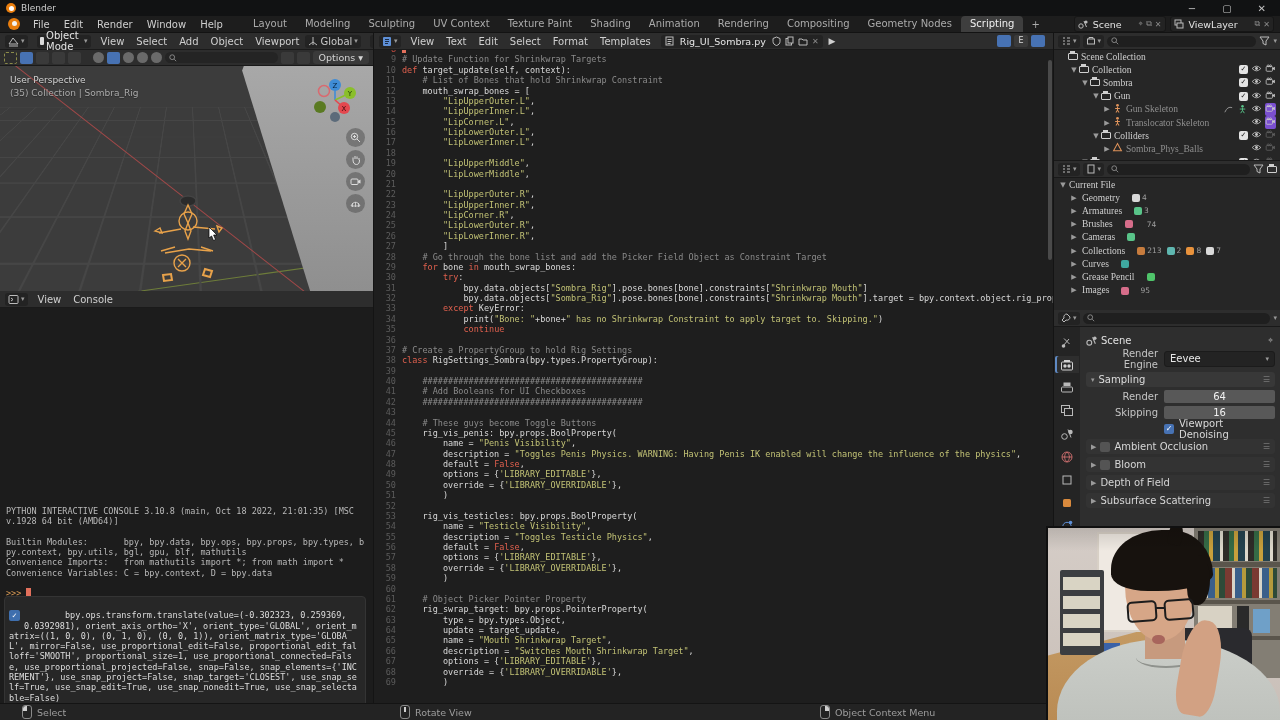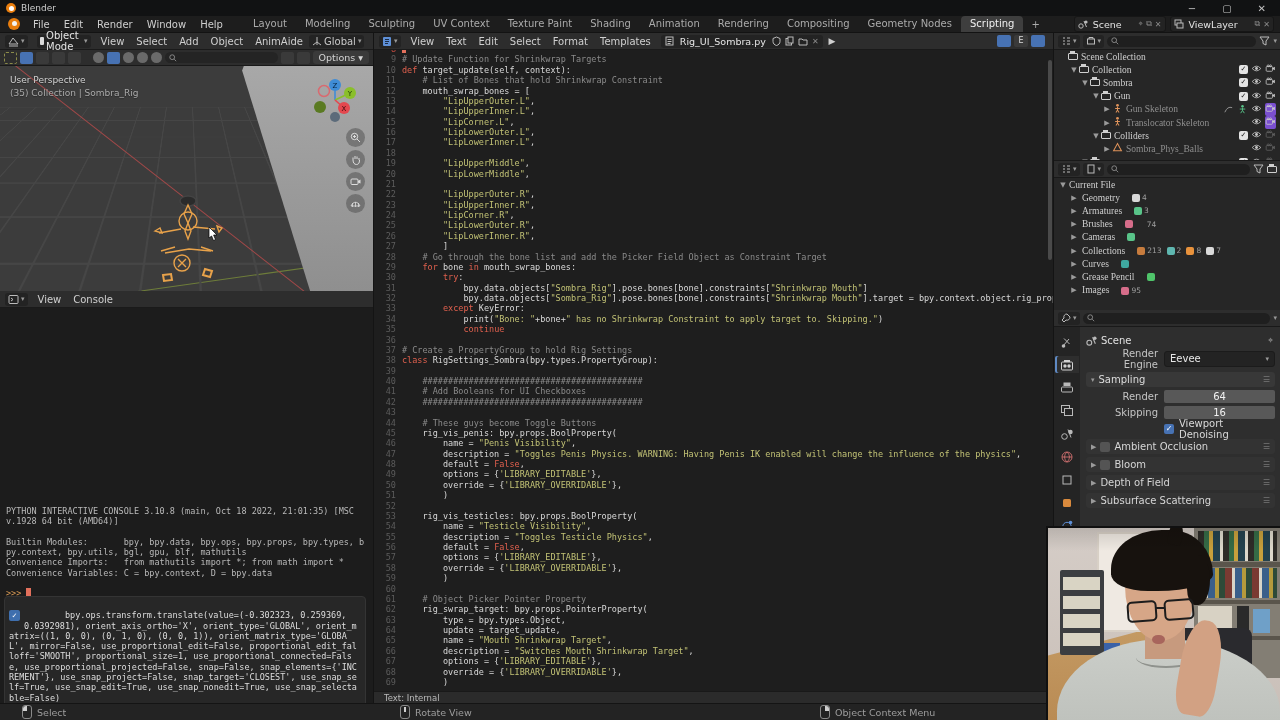--- a/index.html
+++ b/index.html
@@ -199,21 +199,21 @@
       <span class="etype">
         <span style="width:8px;height:8px;background:#d9d9d9;border-radius:1px;display:inline-block"></span>
         <span style="color:#e3e3e3">Object Mode</span>
         <span class="chev">▾</span>
       </span>
       <span id="vp-menus" style="display:flex">
           <span class="ed-menu">View</span>
           <span class="ed-menu">Select</span>
           <span class="ed-menu">Add</span>
           <span class="ed-menu">Object</span>
-          <span class="ed-menu">AnimAide</span>
+          <span class="ed-menu">Viewport</span>
         </span>
       <span class="etype" style="margin-left:auto">
         <svg width="10" height="10" viewBox="0 0 10 10">
             <path d="M5 1v8M1 9l4-3 4 3" stroke="#bbb" fill="none"></path>
           </svg>
         <span>Global</span>
         <span class="chev">▾</span>
       </span>
       <span class="etype">
         <svg width="10" height="10" viewBox="0 0 10 10">
@@ -386,23 +386,20 @@
         <span class="ticon on" style="width:14px"></span>
         <span class="ticon" style="width:14px;text-align:center;color:#ddd;font-size:8px;line-height:12px">E</span>
         <span class="ticon on" style="width:14px"></span>
       </span>
     </div>
 
     <div id="te-body">
       <div id="code-lines"><div class="cl"><span class="ln cur">8</span><span class="ct"><span class="caret-code"></span></span></div><div class="cl"><span class="ln">9</span><span class="ct"><span class="tok-c"># Update Function for Shrinkwrap Targets</span></span></div><div class="cl"><span class="ln">10</span><span class="ct"><span class="tok-k">def</span> target_update(self, context):</span></div><div class="cl"><span class="ln">11</span><span class="ct"><span class="tok-c">    # List of Bones that hold Shrinkwrap Constraint</span></span></div><div class="cl"><span class="ln">12</span><span class="ct">    mouth_swrap_bones = [</span></div><div class="cl"><span class="ln">13</span><span class="ct">        <span class="tok-s">"LipUpperOuter.L"</span>,</span></div><div class="cl"><span class="ln">14</span><span class="ct">        <span class="tok-s">"LipUpperInner.L"</span>,</span></div><div class="cl"><span class="ln">15</span><span class="ct">        <span class="tok-s">"LipCorner.L"</span>,</span></div><div class="cl"><span class="ln">16</span><span class="ct">        <span class="tok-s">"LipLowerOuter.L"</span>,</span></div><div class="cl"><span class="ln">17</span><span class="ct">        <span class="tok-s">"LipLowerInner.L"</span>,</span></div><div class="cl"><span class="ln">18</span><span class="ct"></span></div><div class="cl"><span class="ln">19</span><span class="ct">        <span class="tok-s">"LipUpperMiddle"</span>,</span></div><div class="cl"><span class="ln">20</span><span class="ct">        <span class="tok-s">"LipLowerMiddle"</span>,</span></div><div class="cl"><span class="ln">21</span><span class="ct"></span></div><div class="cl"><span class="ln">22</span><span class="ct">        <span class="tok-s">"LipUpperOuter.R"</span>,</span></div><div class="cl"><span class="ln">23</span><span class="ct">        <span class="tok-s">"LipUpperInner.R"</span>,</span></div><div class="cl"><span class="ln">24</span><span class="ct">        <span class="tok-s">"LipCorner.R"</span>,</span></div><div class="cl"><span class="ln">25</span><span class="ct">        <span class="tok-s">"LipLowerOuter.R"</span>,</span></div><div class="cl"><span class="ln">26</span><span class="ct">        <span class="tok-s">"LipLowerInner.R"</span>,</span></div><div class="cl"><span class="ln">27</span><span class="ct">        ]</span></div><div class="cl"><span class="ln">28</span><span class="ct"><span class="tok-c">    # Go through the bone list and add the Picker Field Object as Constraint Target</span></span></div><div class="cl"><span class="ln">29</span><span class="ct">    <span class="tok-k">for</span> bone <span class="tok-k">in</span> mouth_swrap_bones:</span></div><div class="cl"><span class="ln">30</span><span class="ct">        <span class="tok-k">try</span>:</span></div><div class="cl"><span class="ln">31</span><span class="ct">            bpy.data.objects[<span class="tok-s">"Sombra_Rig"</span>].pose.bones[bone].constraints[<span class="tok-s">"Shrinkwrap Mouth"</span>]</span></div><div class="cl"><span class="ln">32</span><span class="ct">            bpy.data.objects[<span class="tok-s">"Sombra_Rig"</span>].pose.bones[bone].constraints[<span class="tok-s">"Shrinkwrap Mouth"</span>].target = bpy.context.object.rig_properties_somb</span></div><div class="cl"><span class="ln">33</span><span class="ct">        <span class="tok-k">except</span> KeyError:</span></div><div class="cl"><span class="ln">34</span><span class="ct">            print(<span class="tok-s">"Bone: "</span>+bone+<span class="tok-s">" has no Shrinkwrap Constraint to apply target to. Skipping."</span>)</span></div><div class="cl"><span class="ln">35</span><span class="ct">            <span class="tok-k">continue</span></span></div><div class="cl"><span class="ln">36</span><span class="ct"></span></div><div class="cl"><span class="ln">37</span><span class="ct"><span class="tok-c"># Create a PropertyGroup to hold Rig Settings</span></span></div><div class="cl"><span class="ln">38</span><span class="ct"><span class="tok-k">class</span> RigSettings_Sombra(bpy.types.PropertyGroup):</span></div><div class="cl"><span class="ln">39</span><span class="ct"></span></div><div class="cl"><span class="ln">40</span><span class="ct"><span class="tok-c">    ###########################################</span></span></div><div class="cl"><span class="ln">41</span><span class="ct"><span class="tok-c">    # Add Booleans for UI Checkboxes</span></span></div><div class="cl"><span class="ln">42</span><span class="ct"><span class="tok-c">    ###########################################</span></span></div><div class="cl"><span class="ln">43</span><span class="ct"></span></div><div class="cl"><span class="ln">44</span><span class="ct"><span class="tok-c">    # These guys become Toggle Buttons</span></span></div><div class="cl"><span class="ln">45</span><span class="ct">    rig_vis_penis: bpy.props.BoolProperty(</span></div><div class="cl"><span class="ln">46</span><span class="ct">        name = <span class="tok-s">"Penis Visibility"</span>,</span></div><div class="cl"><span class="ln">47</span><span class="ct">        description = <span class="tok-s">"Toggles Penis Physics. WARNING: Having Penis IK enabled will change the influence of the physics"</span>,</span></div><div class="cl"><span class="ln">48</span><span class="ct">        default = <span class="tok-k">False</span>,</span></div><div class="cl"><span class="ln">49</span><span class="ct">        options = {<span class="tok-s">'LIBRARY_EDITABLE'</span>},</span></div><div class="cl"><span class="ln">50</span><span class="ct">        override = {<span class="tok-s">'LIBRARY_OVERRIDABLE'</span>},</span></div><div class="cl"><span class="ln">51</span><span class="ct">        )</span></div><div class="cl"><span class="ln">52</span><span class="ct"></span></div><div class="cl"><span class="ln">53</span><span class="ct">    rig_vis_testicles: bpy.props.BoolProperty(</span></div><div class="cl"><span class="ln">54</span><span class="ct">        name = <span class="tok-s">"Testicle Visibility"</span>,</span></div><div class="cl"><span class="ln">55</span><span class="ct">        description = <span class="tok-s">"Toggles Testicle Physics"</span>,</span></div><div class="cl"><span class="ln">56</span><span class="ct">        default = <span class="tok-k">False</span>,</span></div><div class="cl"><span class="ln">57</span><span class="ct">        options = {<span class="tok-s">'LIBRARY_EDITABLE'</span>},</span></div><div class="cl"><span class="ln">58</span><span class="ct">        override = {<span class="tok-s">'LIBRARY_OVERRIDABLE'</span>},</span></div><div class="cl"><span class="ln">59</span><span class="ct">        )</span></div><div class="cl"><span class="ln">60</span><span class="ct"></span></div><div class="cl"><span class="ln">61</span><span class="ct"><span class="tok-c">    # Object Picker Pointer Property</span></span></div><div class="cl"><span class="ln">62</span><span class="ct">    rig_swrap_target: bpy.props.PointerProperty(</span></div><div class="cl"><span class="ln">63</span><span class="ct">        type = bpy.types.Object,</span></div><div class="cl"><span class="ln">64</span><span class="ct">        update = target_update,</span></div><div class="cl"><span class="ln">65</span><span class="ct">        name = <span class="tok-s">"Mouth Shrinkwrap Target"</span>,</span></div><div class="cl"><span class="ln">66</span><span class="ct">        description = <span class="tok-s">"Switches Mouth Shrinkwrap Target"</span>,</span></div><div class="cl"><span class="ln">67</span><span class="ct">        options = {<span class="tok-s">'LIBRARY_EDITABLE'</span>},</span></div><div class="cl"><span class="ln">68</span><span class="ct">        override = {<span class="tok-s">'LIBRARY_OVERRIDABLE'</span>},</span></div><div class="cl"><span class="ln">69</span><span class="ct">        )</span></div></div>
       <div id="te-scroll"></div>
     </div>
-    <div id="te-footer">
-      <span>Text: Internal</span>
-    </div>
   </div>
 
   <div class="abs" id="rightcol">
 
     <div id="ol1">
       <div class="ol-header">
         <span class="etype" style="margin:0">
           <svg width="10" height="10" viewBox="0 0 10 10">
               <path d="M2 2h2M2 5h2M2 8h2M6 2h3M6 5h3M6 8h3" stroke="#bbb"></path>
             </svg>
@@ -693,21 +690,21 @@
     <span class="tri">▶</span>
     <span class="ol-label">Grease Pencil</span>
     <span style="display:flex;align-items:center;gap:1px;padding-left:8px">
       <span style="width:8px;height:8px;border-radius:2px;background:#4fc46a;display:inline-block;margin-left:4px"></span>
               <span class="count"></span>
     </span>
   </div>
   <div class="ol-row" style="padding-left:15px">
     <span class="tri">▶</span>
     <span class="ol-label">Images</span>
-    <span style="display:flex;align-items:flex-end;gap:1px;padding-left:8px">
+    <span style="display:flex;align-items:flex-end;gap:10px;padding-left:8px">
       <span style="width:8px;height:8px;border-radius:2px;background:#d66d8a;display:inline-block;margin-left:4px"></span>
               <span class="count">95</span>
     </span>
   </div>
         </div>
     </div>
 
     <div id="props">
       <div class="ol-header">
         <span class="etype" style="margin:0">

